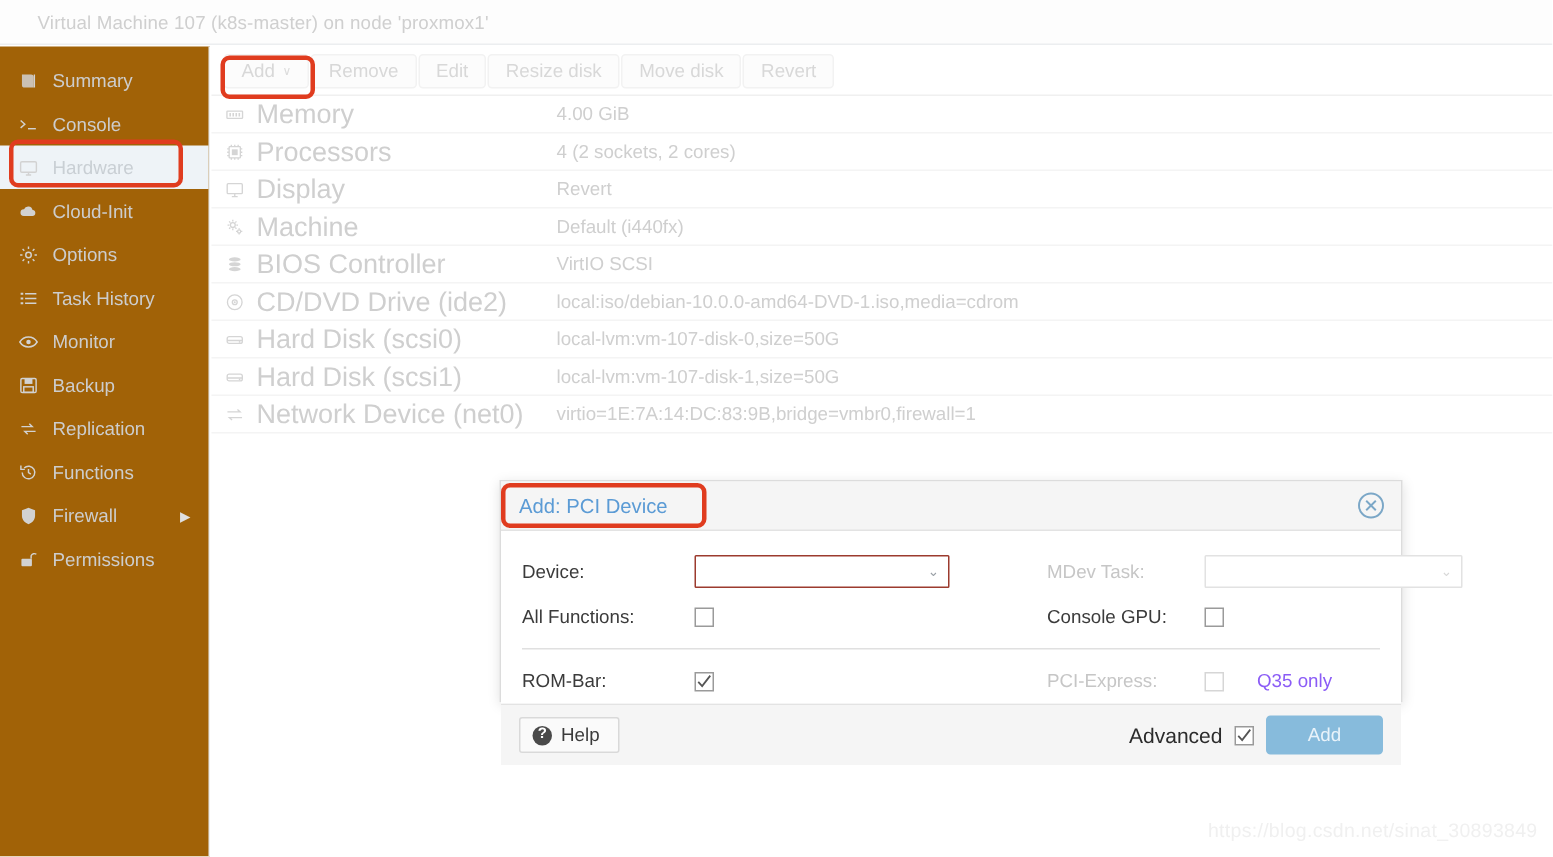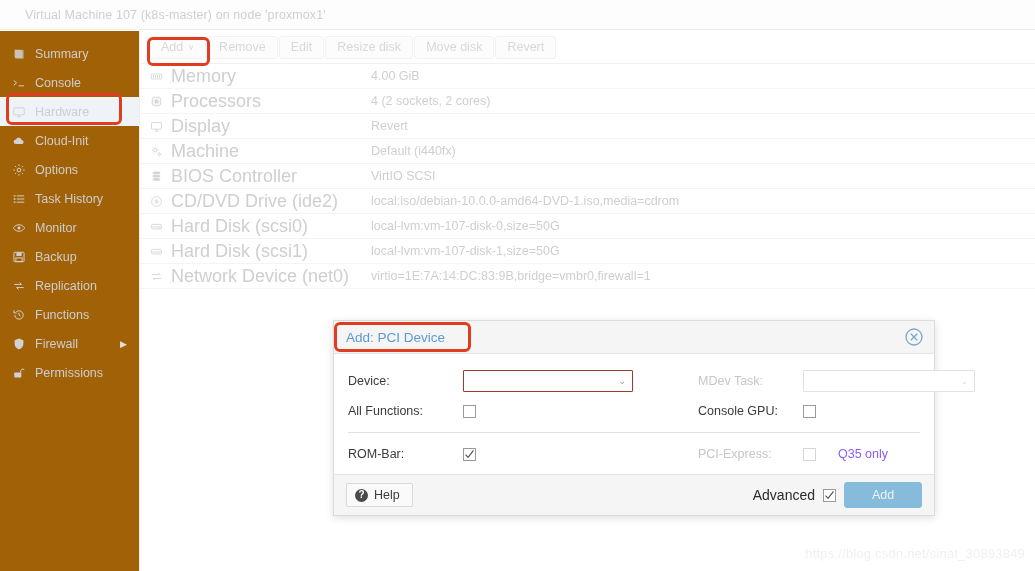--- a/index.html
+++ b/index.html
@@ -89,21 +89,21 @@
   .annot {
     position: absolute; border: 3px solid #e03c1f; border-radius: 6px;
     pointer-events: none; background: transparent;
   }
   #annot-add-btn   { left: 147px; top: 37px;  width: 63px;  height: 29px; }
   #annot-hardware  { left: 6px;   top: 93px;  width: 116px; height: 32px; }
   #annot-dlg-title { left: 334px; top: 322px; width: 137px; height: 30px; }
 
   
   #pci-dialog {
-    position: absolute; left: 333px; top: 320px; width: 602px; height: 196px;
+    position: absolute; left: 333px; top: 320px; width: 602px; height: 148px;
     background: #ffffff;
     border: 1px solid #dcdcdc;
     box-shadow: 0 2px 8px rgba(0,0,0,.13);
     display: flex; flex-direction: column;
   }
   #dlg-header {
     height: 33px; background: #f5f5f5; border-bottom: 1px solid #e3e3e3;
     display: flex; align-items: center; justify-content: space-between;
     padding: 0 10px 0 12px; flex: 0 0 33px;
   }

